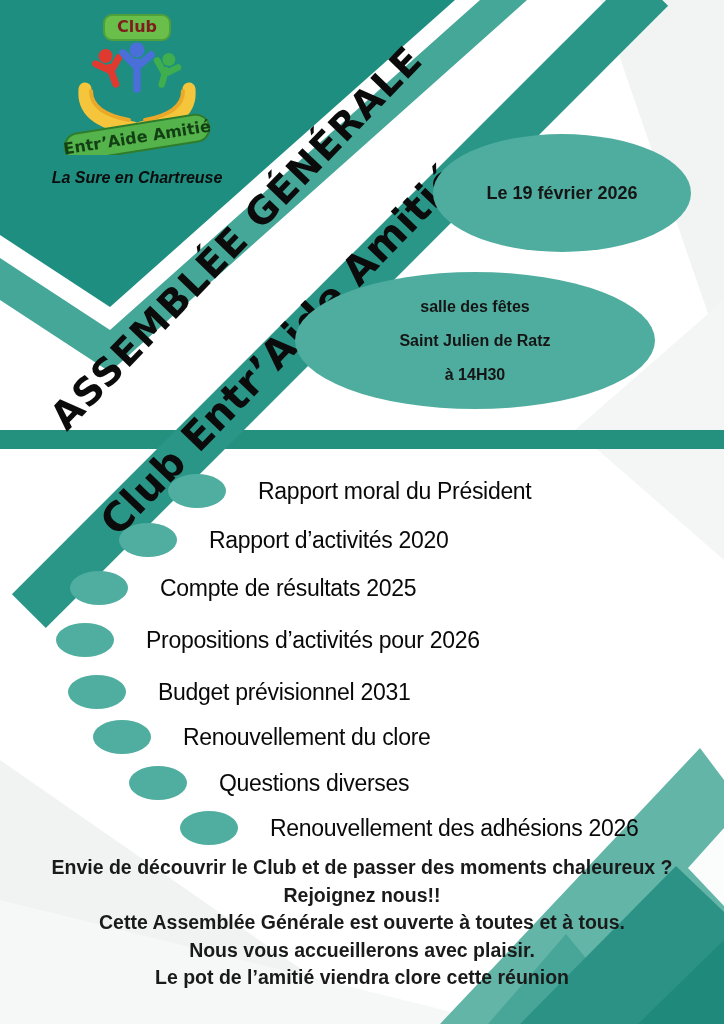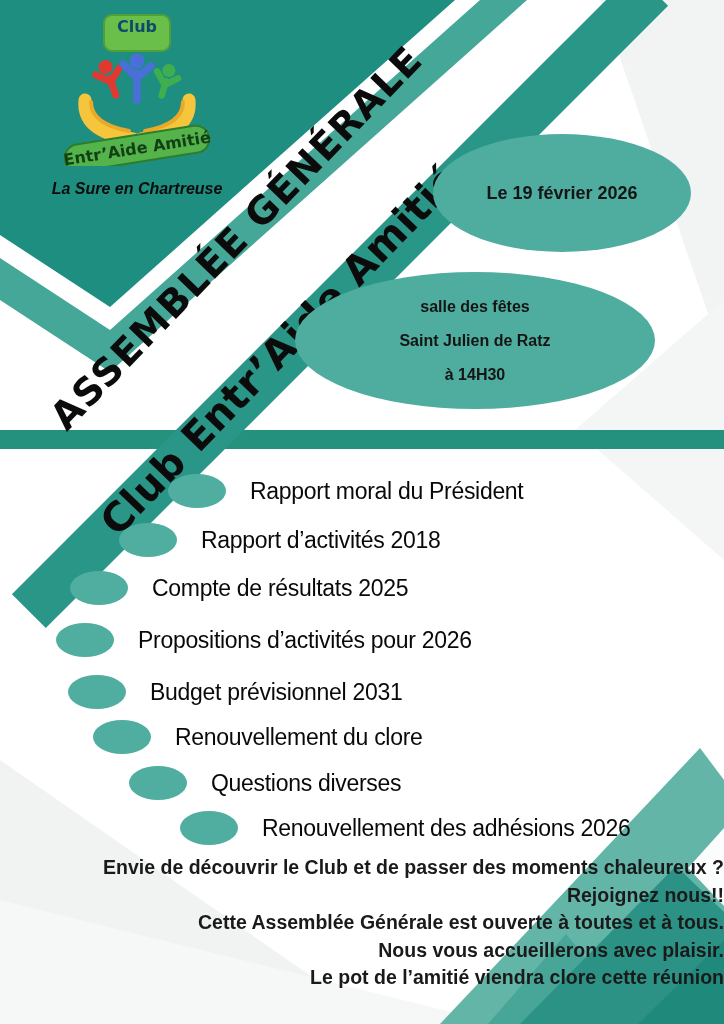--- a/index.html
+++ b/index.html
@@ -52,34 +52,34 @@
   .ellipse{position:absolute;background:#4fad9f;border-radius:50%;
     display:flex;flex-direction:column;align-items:center;justify-content:center;
     color:#151515;font-weight:bold;text-align:center;}
   .ellipse-date{left:433px;top:134px;width:258px;height:118px;font-size:18px;}
   .ellipse-venue{left:295px;top:272px;width:360px;height:137px;font-size:16px;line-height:34px;}
 
   
   .logo{position:absolute;left:48px;top:14px;width:178px;
     display:flex;flex-direction:column;align-items:center;}
   .logo-club-badge{background:#6abf4b;border:2px solid #4f9f3b;border-radius:9px;
-    padding:1px 12px 14px;font-size:16px;font-weight:bold;color:#0c4a6e;
+    padding:1px 12px 3px;font-size:16px;font-weight:bold;color:#7f1d1d;
     font-family:"DejaVu Sans",sans-serif;}
   .logo-emblem{margin-top:-2px;}
   .logo-tagline{margin-top:14px;font-size:16px;font-weight:bold;font-style:italic;
     color:#0c0c0c;white-space:nowrap;}
 
   
-  .agenda-row{position:absolute;display:flex;align-items:center;gap:24px;white-space:nowrap;}
+  .agenda-row{position:absolute;display:flex;align-items:center;gap:32px;white-space:nowrap;}
   .agenda-bullet{width:58px;height:34px;border-radius:50%;background:#4fae9f;flex:0 0 auto;}
   .agenda-label{font-size:23px;letter-spacing:-.3px;color:#090909;
     font-family:"Liberation Sans",sans-serif;}
 
   
-  .footer{position:absolute;left:0;top:854px;width:724px;text-align:right;
+  .footer{position:absolute;left:0;top:854px;width:724px;text-align:center;
     font-size:19.5px;font-weight:bold;line-height:27.5px;color:#1a1a1a;}
 </style>
 </head>
 <body>
 
 <div id="poster">
 
   <div class="facet facet-tr"></div>
   <div class="facet facet-mr"></div>
   <div class="facet facet-bl"></div>
@@ -146,21 +146,21 @@
     </svg>
     <div class="logo-tagline">La Sure en Chartreuse</div>
   </div>
 
   <div class="agenda-row" style="left:168px;top:474px">
     <span class="agenda-bullet"></span>
     <span class="agenda-label">Rapport moral du Président</span>
   </div>
   <div class="agenda-row" style="left:119px;top:523px">
     <span class="agenda-bullet"></span>
-    <span class="agenda-label">Rapport d’activités 2018</span>
+    <span class="agenda-label">Rapport d’activités 2020</span>
   </div>
   <div class="agenda-row" style="left:70px;top:571px">
     <span class="agenda-bullet"></span>
     <span class="agenda-label">Compte de résultats 2025</span>
   </div>
   <div class="agenda-row" style="left:56px;top:623px">
     <span class="agenda-bullet"></span>
     <span class="agenda-label">Propositions d’activités pour 2026</span>
   </div>
   <div class="agenda-row" style="left:68px;top:675px">

